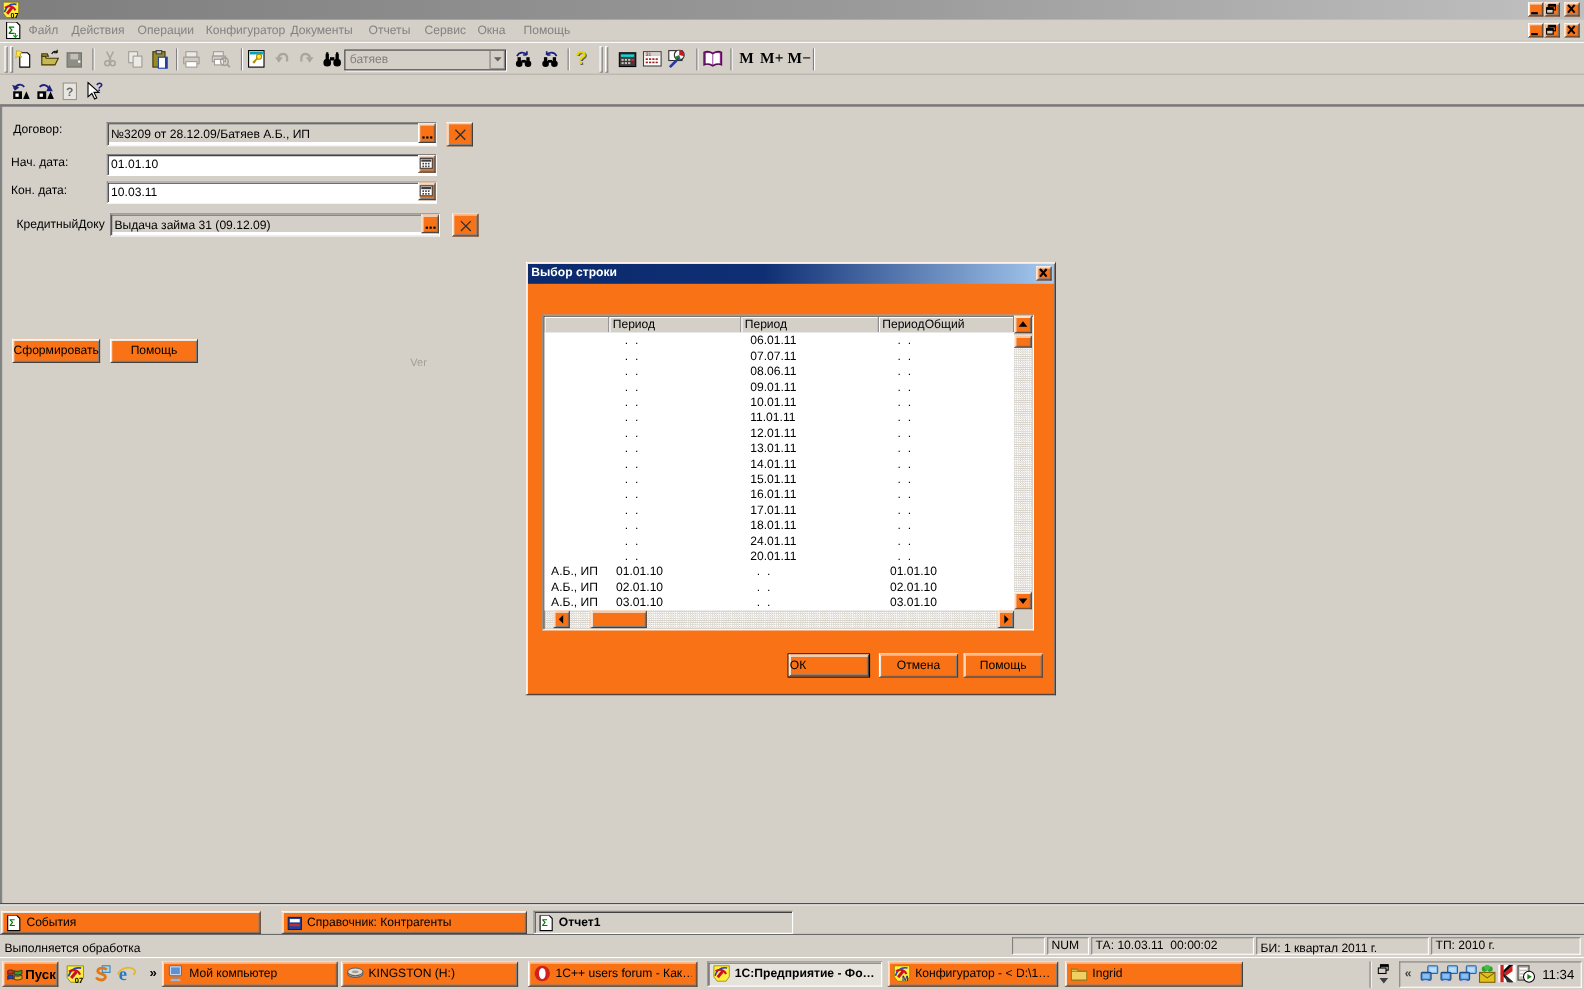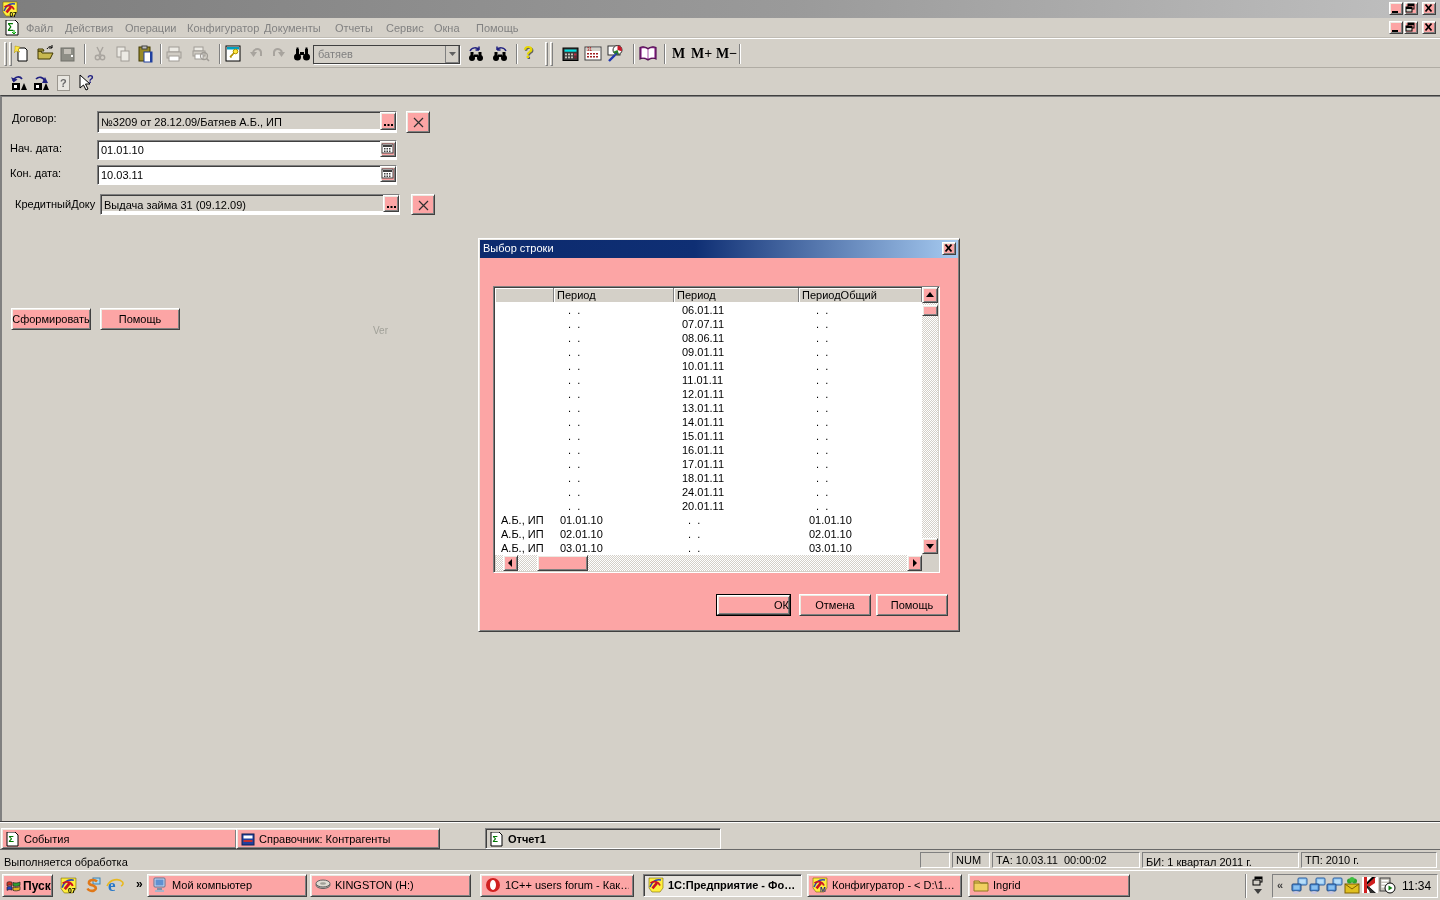--- a/index.html
+++ b/index.html
@@ -1,17 +1,17 @@
 <!DOCTYPE html>
 <html><head><meta charset="utf-8"><style>
 *{margin:0;padding:0;box-sizing:border-box}
 html,body{width:1440px;height:900px;overflow:hidden}
 body{font-family:"Liberation Sans",sans-serif;font-size:11px;background:#d4d0c8;position:relative;color:#000}
 .abs{position:absolute}
-.raised{background:#fca5a5;border-top:1px solid #fff;border-left:1px solid #fff;border-bottom:1px solid #404040;border-right:1px solid #404040;box-shadow:inset 1px 1px 0 #ece9e2,inset -1px -1px 0 #808080}
+.raised{background:#f97316;border-top:1px solid #fff;border-left:1px solid #fff;border-bottom:1px solid #404040;border-right:1px solid #404040;box-shadow:inset 1px 1px 0 #ece9e2,inset -1px -1px 0 #808080}
 .sunk{border-top:1px solid #808080;border-left:1px solid #808080;border-bottom:1px solid #fff;border-right:1px solid #fff;box-shadow:inset 1px 1px 0 #404040}
 .sunk1{border-top:1px solid #808080;border-left:1px solid #808080;border-bottom:1px solid #fff;border-right:1px solid #fff}
 .pressed{background:#d4d0c8;border:1px solid #808080;border-bottom-color:#fff;border-right-color:#fff;box-shadow:inset 1px 1px 0 #404040}
 .cell{position:absolute;white-space:nowrap;overflow:hidden}
 .dither{background-image:conic-gradient(#fff 25%,#d4d0c8 0 50%,#fff 0 75%,#d4d0c8 0);background-size:2px 2px}
 </style></head><body>
 
 <div class="abs" style="left:0;top:0;width:1440px;height:18px;background:linear-gradient(90deg,#7e7e7e 0%,#9a9a9a 55%,#c0c0c0 100%)">
  <div class="abs" style="left:2px;top:1px;width:16px;height:16px">
   <svg width="16" height="16" viewBox="0 0 16 16">
@@ -300,21 +300,21 @@
 <div class="abs raised" style="left:411px;top:194px;width:24px;height:21px">
     <svg width="11" height="11" style="position:absolute;left:6px;top:5px">
       <path d="M1,1 L10,10 M10,1 L1,10" stroke="#303030" stroke-width="1.2"></path>
     </svg>
   </div>
 <div class="abs raised" style="left:11px;top:308px;width:80px;height:22px;text-align:center;line-height:20px">Сформировать</div>
 <div class="abs raised" style="left:100px;top:308px;width:80px;height:22px;text-align:center;line-height:20px">Помощь</div>
 <span class="abs" style="left:373px;top:325px;color:#a0a098;font-size:10px">Ver</span>
 <div class="abs raised" style="left:478px;top:238px;width:482px;height:394px"></div>
 <div class="abs" style="left:480px;top:240px;width:478px;height:18px;background:linear-gradient(90deg,#0c2a6e 0%,#0f2f74 45%,#a6caf0 100%)">
-<span class="abs" style="left:3px;top:2px;color:#fff;font-weight:normal">Выбор строки</span>
+<span class="abs" style="left:3px;top:2px;color:#fff;font-weight:bold">Выбор строки</span>
 <div class="abs raised" style="left:462px;top:2px;width:14px;height:13px"><svg width="12" height="11">
         <path d="M2.5,1.5 L8.5,8.5 M8.5,1.5 L2.5,8.5" stroke="#000" stroke-width="1.9"></path>
       </svg></div>
 </div>
 <div class="abs sunk" style="left:493px;top:286px;width:447px;height:287px;background:#d4d0c8"></div>
 <div class="abs" style="left:495px;top:288px;width:59px;height:15px;background:#d4d0c8;border-right:1px solid #808080;border-bottom:1px solid #808080;box-shadow:inset 1px 1px 0 #fff">
     <span class="abs" style="left:3px;top:1px"></span>
   </div>
 <div class="abs" style="left:554px;top:288px;width:120px;height:15px;background:#d4d0c8;border-right:1px solid #808080;border-bottom:1px solid #808080;box-shadow:inset 1px 1px 0 #fff">
     <span class="abs" style="left:3px;top:1px">Период</span>
@@ -394,33 +394,33 @@
 <div class="abs dither" style="left:496px;top:555px;width:426px;height:16px"></div>
 <div class="abs raised" style="left:503px;top:555px;width:15px;height:16px"><svg width="13" height="14">
       <polygon points="8,3 4,7 8,11" fill="#000"></polygon>
     </svg></div>
 <div class="abs raised" style="left:537px;top:555px;width:51px;height:16px"></div>
 <div class="abs raised" style="left:907px;top:555px;width:15px;height:16px"><svg width="13" height="14">
       <polygon points="5,3 9,7 5,11" fill="#000"></polygon>
     </svg></div>
 <div class="abs" style="left:922px;top:554px;width:16px;height:17px;background:#d4d0c8"></div>
 <div class="abs" style="left:716px;top:594px;width:75px;height:22px;border:1px solid #000">
-    <div class="raised" style="width:100%;height:100%;text-align:right;line-height:19px">ОК</div>
+    <div class="raised" style="width:100%;height:100%;text-align:left;line-height:19px">ОК</div>
   </div>
 <div class="abs raised" style="left:799px;top:594px;width:72px;height:22px;text-align:center;line-height:20px">Отмена</div>
 <div class="abs raised" style="left:876px;top:594px;width:72px;height:22px;text-align:center;line-height:20px">Помощь</div>
 <div class="abs" style="left:0;top:821px;width:1440px;height:29px;background:#d4d0c8;border-top:1px solid #404040;border-bottom:1px solid #696969;box-shadow:inset 0 1px 0 #fff">
     <div class="abs raised" style="left:1px;top:6px;width:236px;height:21px">
       <svg width="14" height="15" style="position:absolute;left:4px;top:3px">
         <polygon points="1,0 9,0 12,3 12,14 1,14" fill="#fff" stroke="#000"></polygon>
         <text x="2.4" y="10" font-size="9" font-weight="bold" fill="#007700">Σ</text>
       </svg>
       <span class="abs" style="left:22px;top:4px">События</span>
     </div>
-    <div class="abs raised" style="left:236px;top:6px;width:204px;height:21px">
+    <div class="abs raised" style="left:256px;top:6px;width:223px;height:21px">
       <svg width="15" height="15" style="position:absolute;left:4px;top:3px">
         <rect x="1" y="2" width="12" height="11" fill="#2040a0" stroke="#102050"></rect>
         <rect x="2.5" y="3.5" width="9" height="3" fill="#fff"></rect>
         <rect x="2.5" y="8" width="9" height="2" fill="#c03030"></rect>
       </svg>
       <span class="abs" style="left:22px;top:4px">Справочник: Контрагенты</span>
     </div>
     <div class="abs pressed" style="left:485px;top:6px;width:236px;height:21px">
       <svg width="14" height="15" style="position:absolute;left:4px;top:3px">
         <polygon points="1,0 9,0 12,3 12,14 1,14" fill="#fff" stroke="#000"></polygon>

